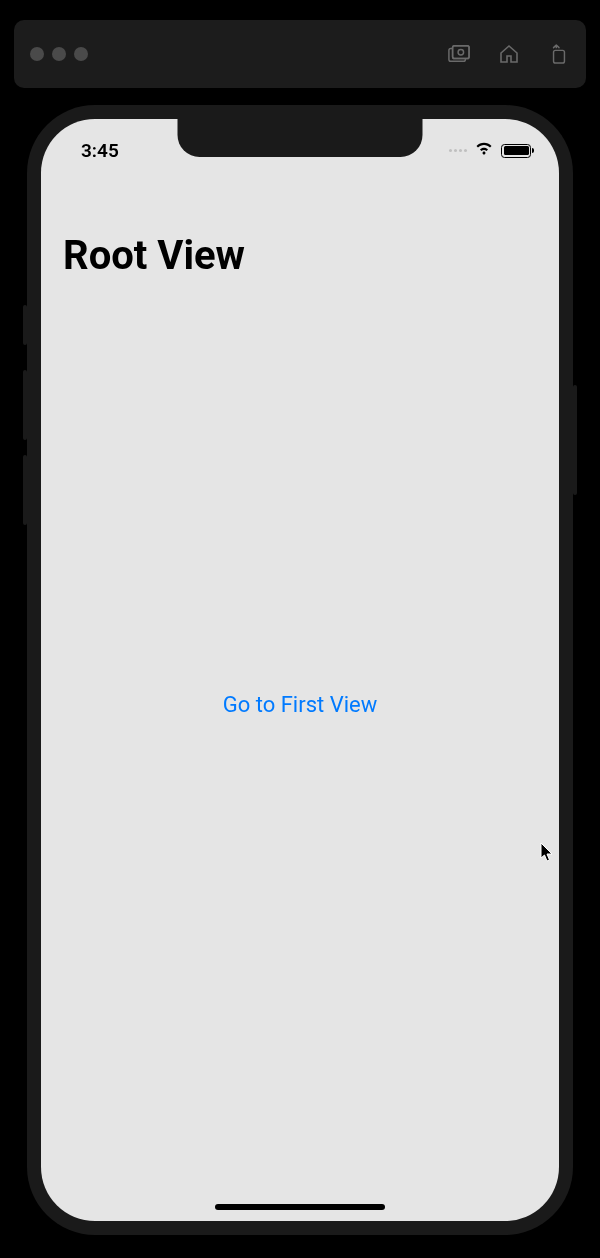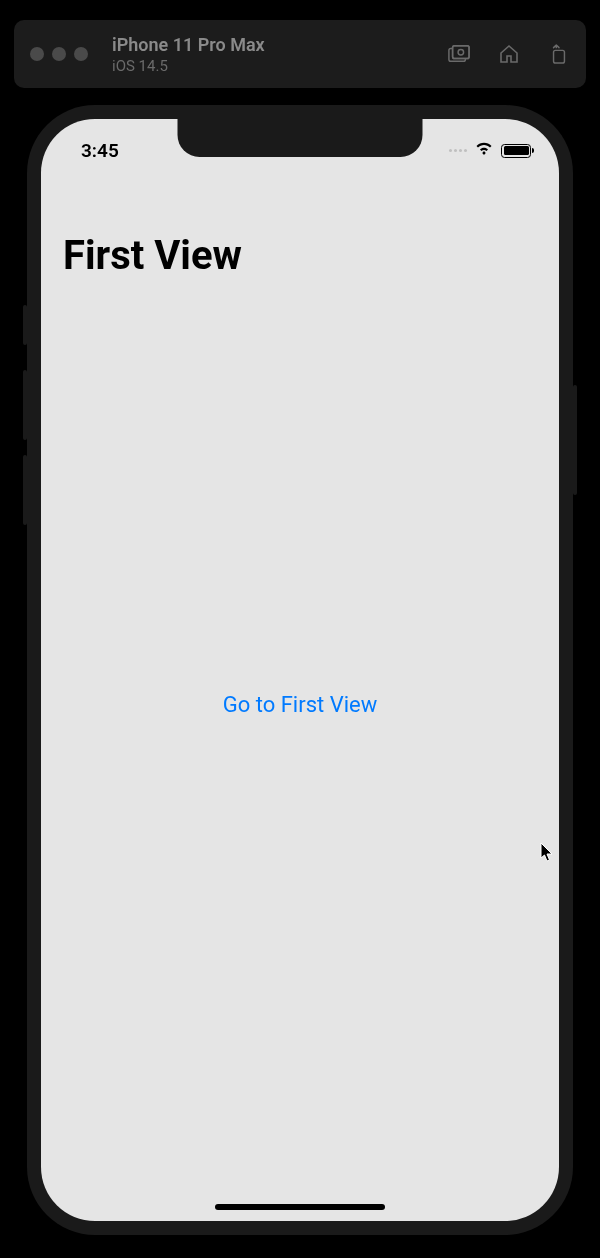--- a/index.html
+++ b/index.html
@@ -262,24 +262,20 @@
     }
   </style>
 </head>
 <body>
 
 <div class="simulator-toolbar">
   <div class="traffic-lights">
     <div class="traffic-light"></div>
     <div class="traffic-light"></div>
     <div class="traffic-light"></div>
-  </div>
-  <div class="toolbar-title-group">
-    <div class="toolbar-title">iPhone 11 Pro Max</div>
-    <div class="toolbar-subtitle">iOS 14.5</div>
   </div>
   <div class="toolbar-actions">
     <div class="toolbar-icon">
       <svg viewBox="0 0 24 20" width="24" height="20">
         <rect x="1" y="4" width="18" height="14" rx="2"></rect>
         <rect x="5" y="1" width="18" height="14" rx="2" fill="#1c1c1c"></rect>
         <rect x="5" y="1" width="18" height="14" rx="2"></rect>
         <circle cx="14" cy="8" r="3"></circle>
       </svg>
     </div>
@@ -320,21 +316,21 @@
             <path d="M10 13.5 C10.8 13.5 11.5 12.8 11.5 12 C11.5 11.2 10.8 10.5 10 10.5 C9.2 10.5 8.5 11.2 8.5 12 C8.5 12.8 9.2 13.5 10 13.5 Z M6 8.5 C7.1 7.4 8.5 6.8 10 6.8 C11.5 6.8 12.9 7.4 14 8.5 L12.5 10 C11.8 9.3 10.9 9 10 9 C9.1 9 8.2 9.3 7.5 10 Z M2.5 5 C4.5 3 7.2 1.8 10 1.8 C12.8 1.8 15.5 3 17.5 5 L16 6.5 C14.4 4.9 12.2 4 10 4 C7.8 4 5.6 4.9 4 6.5 Z" fill="#000"></path>
           </svg>
         </div>
         <div class="battery-icon">
           <div class="battery-fill"></div>
         </div>
       </div>
     </div>
 
     <div class="app-content">
-      <div class="nav-title">First View</div>
+      <div class="nav-title">Root View</div>
       <div class="main-area">
         <div class="nav-link">Go to First View</div>
       </div>
     </div>
 
     <div class="home-indicator"></div>
   </div>
 </div>
 
 <div class="mouse-cursor">

